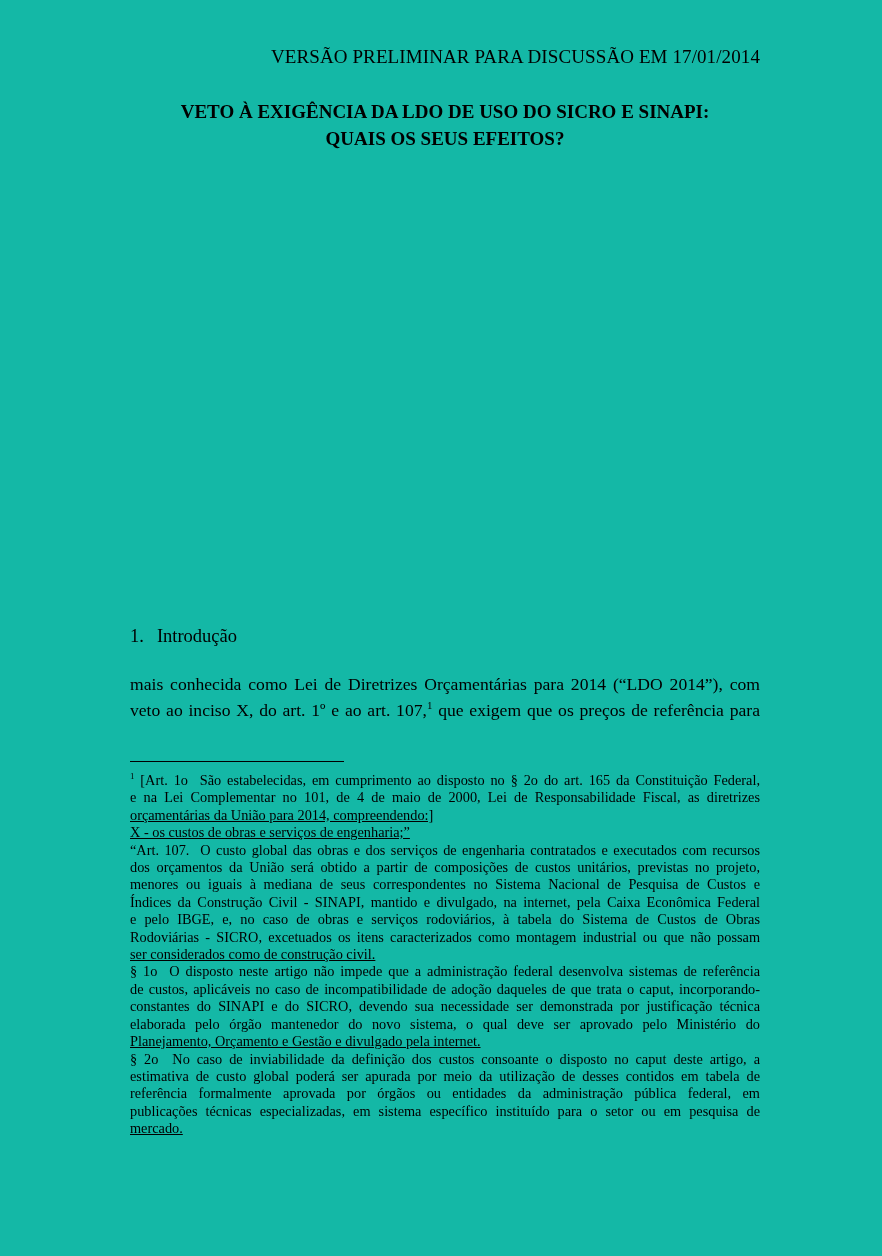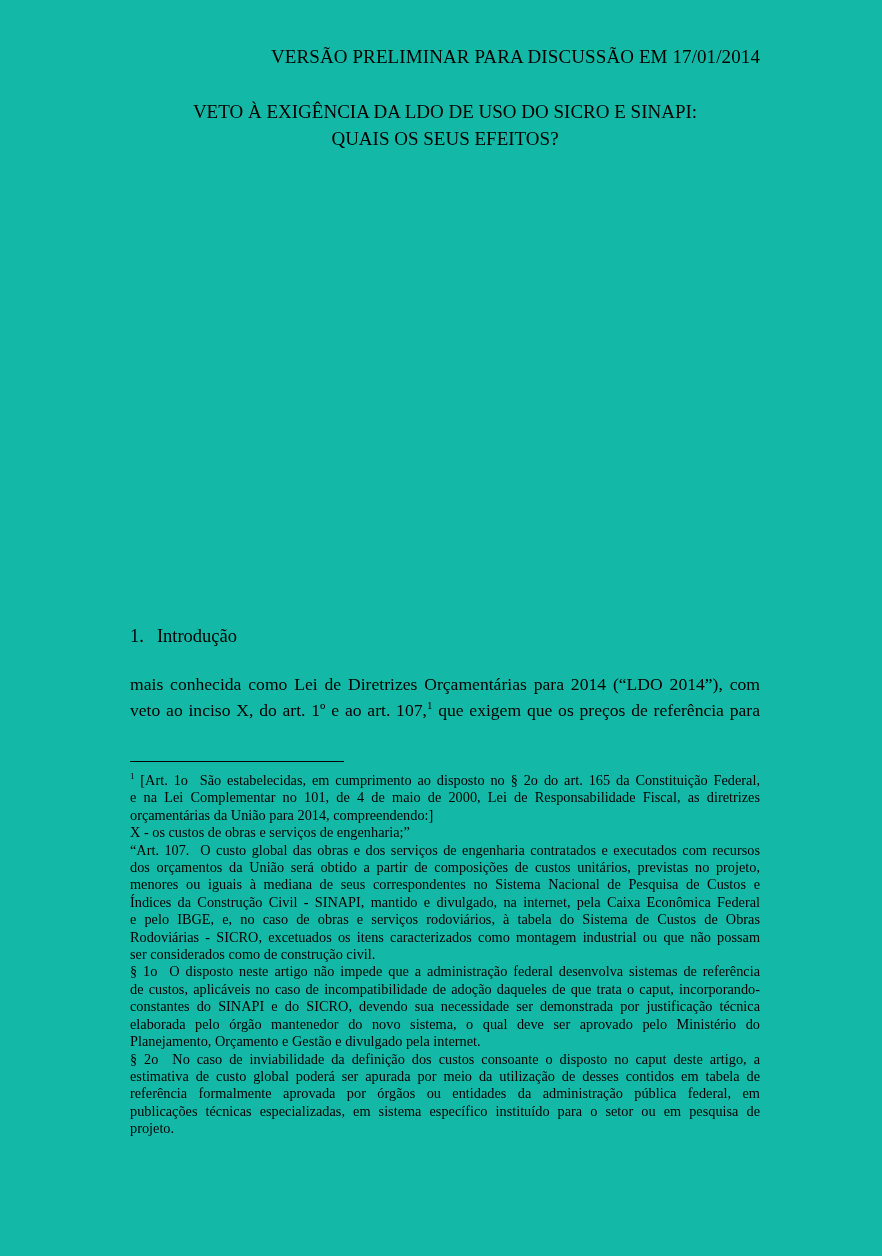--- a/index.html
+++ b/index.html
@@ -20,21 +20,21 @@
 
   .header-note {
     top: 46px;
     text-align: right;
     font-size: 19px;
     letter-spacing: 0.1px;
   }
   .doc-title {
     top: 98px;
     text-align: center;
-    font-weight: normal;
+    font-weight: bold;
     font-size: 19px;
     line-height: 27px;
   }
   .authors {
     top: 388px;
     text-align: right;
     font-weight: bold;
     font-size: 18.5px;
     line-height: 26px;
   }
@@ -62,21 +62,21 @@
     top: 761px;
     width: 214px;
     border-top: 1.6px solid #000;
   }
   .footnotes {
     top: 772px;
     font-size: 14.3px;
     line-height: 17.4px;
   }
   .fn-par .fn-line { text-align: justify; text-align-last: justify; }
-  .fn-par .fn-line:last-child { text-align-last: left; }
+  .fn-par .fn-line:last-child { text-align-last: left; text-decoration: underline; }
   .fn-par .fn-line.single { text-align-last: left; }
 
   sup.ref {
     font-size: 0.62em;
     vertical-align: super;
     line-height: 0;
   }
 </style>
 </head>
 <body>
@@ -130,18 +130,18 @@
       <div class="fn-line"><span>constantes do SINAPI e do SICRO, devendo sua necessidade ser demonstrada por justificação técnica</span></div>
       <div class="fn-line"><span>elaborada pelo órgão mantenedor do novo sistema, o qual deve ser aprovado pelo Ministério do</span></div>
       <div class="fn-line"><span>Planejamento, Orçamento e Gestão e divulgado pela internet.</span></div>
     </div>
 
     <div class="fn-par">
       <div class="fn-line"><span>§ 2o&nbsp; No caso de inviabilidade da definição dos custos consoante o disposto no caput deste artigo, a</span></div>
       <div class="fn-line"><span>estimativa de custo global poderá ser apurada por meio da utilização de desses contidos em tabela de</span></div>
       <div class="fn-line"><span>referência formalmente aprovada por órgãos ou entidades da administração pública federal, em</span></div>
       <div class="fn-line"><span>publicações técnicas especializadas, em sistema específico instituído para o setor ou em pesquisa de</span></div>
-      <div class="fn-line"><span>projeto.</span></div>
+      <div class="fn-line"><span>mercado.</span></div>
     </div>
 
   </div>
 
 </div>
 
 </body></html>

